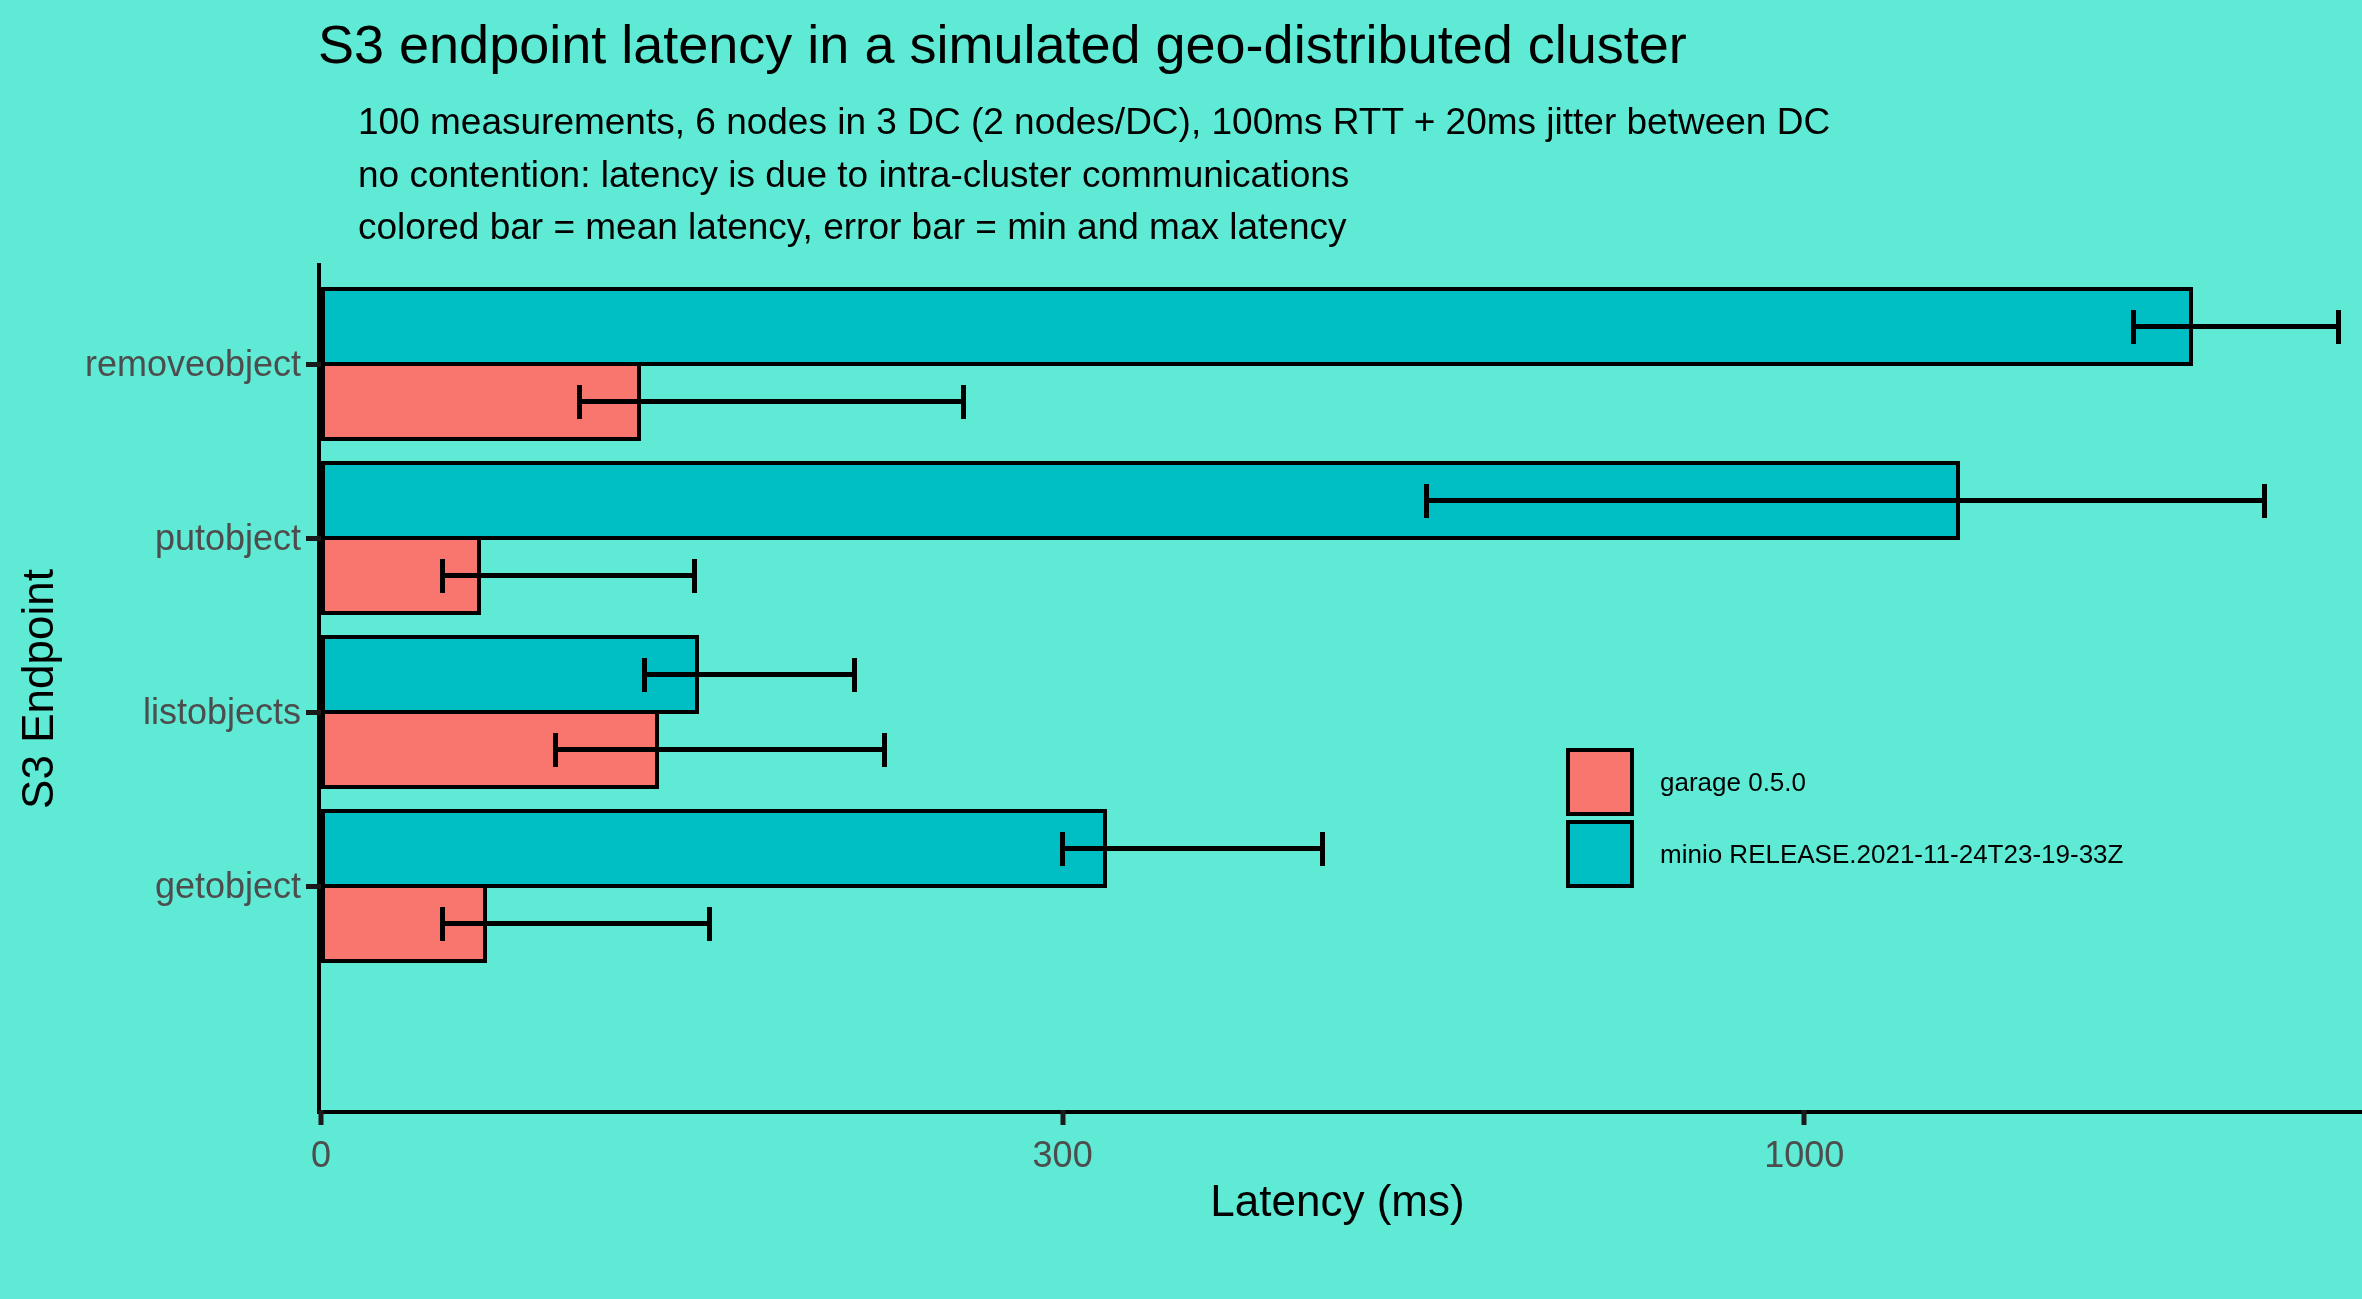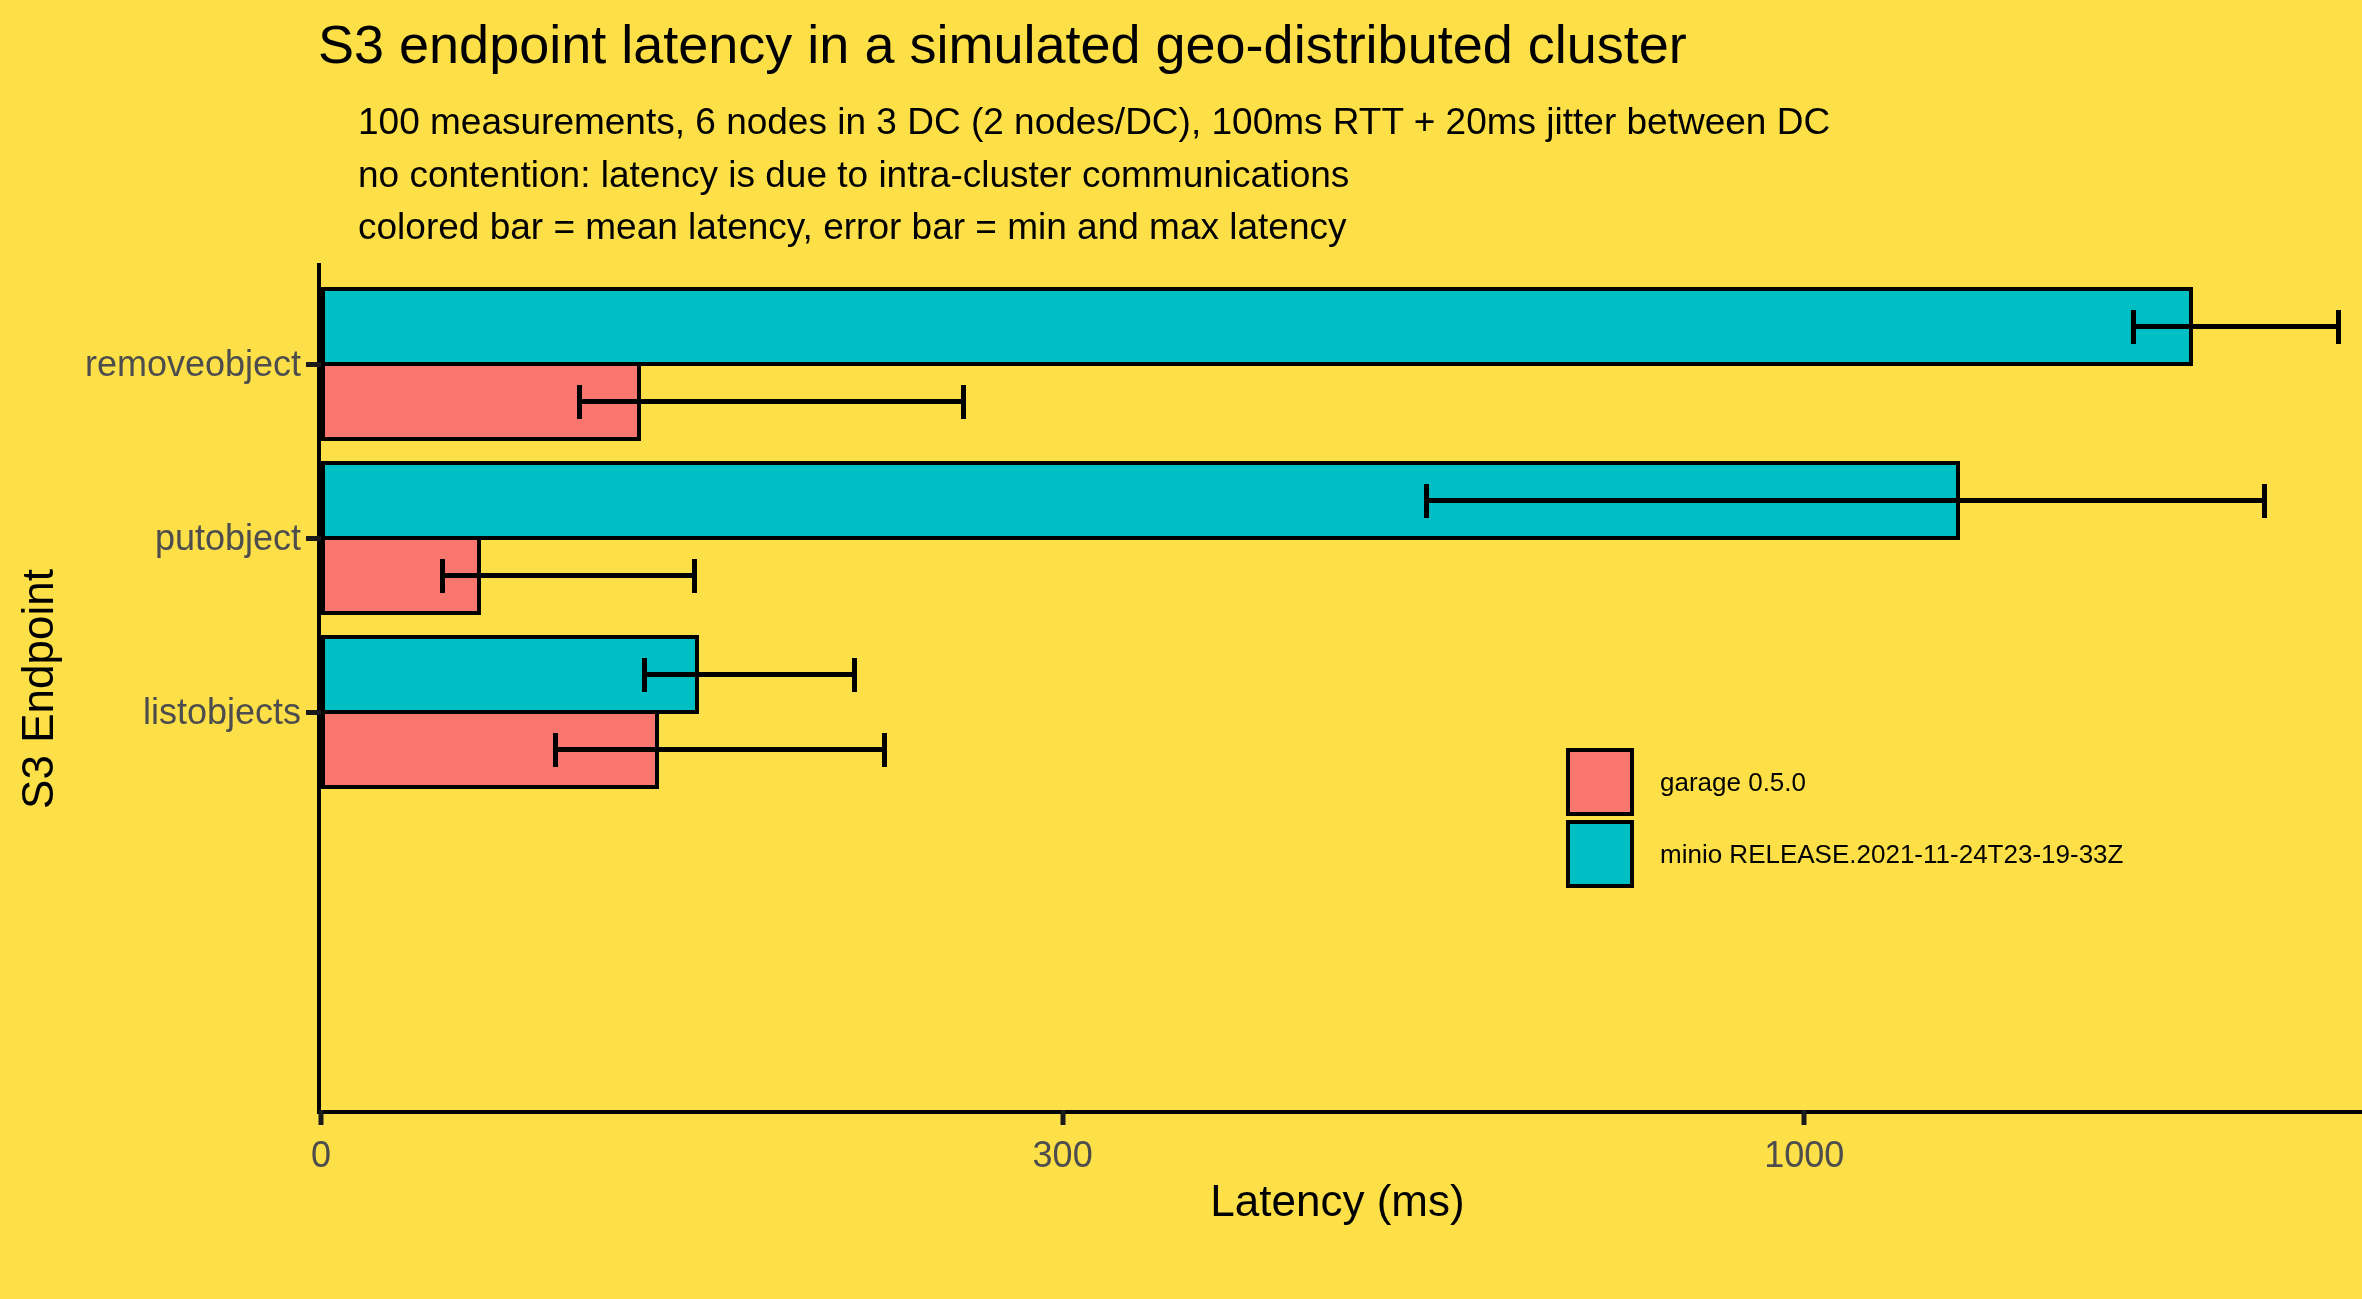--- a/index.html
+++ b/index.html
@@ -1,19 +1,19 @@
 <!DOCTYPE html>
 <html><head>
 <meta charset="utf-8">
 <style>
   html,body{margin:0;padding:0;background:#fff;}
   .figure{
     position:relative;
     width:2362px;height:1299px;
-    background:#fde047;
+    background:#5eead4;
     font-family:"Liberation Sans", sans-serif;
     color:#000;
     overflow:hidden;
   }
   .title{
     position:absolute;left:318px;top:12px;
     font-size:54px;line-height:1.2;color:#000;font-weight:400;
     white-space:nowrap;
   }
   .subtitle{
@@ -143,20 +143,36 @@
             <div class="whisker-cap" style="left: calc(15.843% - 2.5px);"></div>
             <div class="whisker-cap" style="left: calc(26.1628% - 2.5px);"></div>
           </div>
           <div class="bar-slot second">
             <div class="bar" style="width: 16.5698%; background: rgb(248, 118, 109);"></div>
             <div class="whisker-line" style="left: 11.4826%; width: 16.1337%;"></div>
             <div class="whisker-cap" style="left: calc(11.4826% - 2.5px);"></div>
             <div class="whisker-cap" style="left: calc(27.6163% - 2.5px);"></div>
           </div>
         </div>
+        <div class="bar-group">
+          <div class="y-tick-label">getobject</div>
+          <div class="y-tick-mark"></div>
+          <div class="bar-slot">
+            <div class="bar" style="width: 38.5174%; background: rgb(0, 191, 196);"></div>
+            <div class="whisker-line" style="left: 36.3372%; width: 12.718%;"></div>
+            <div class="whisker-cap" style="left: calc(36.3372% - 2.5px);"></div>
+            <div class="whisker-cap" style="left: calc(49.0552% - 2.5px);"></div>
+          </div>
+          <div class="bar-slot second">
+            <div class="bar" style="width: 8.13953%; background: rgb(248, 118, 109);"></div>
+            <div class="whisker-line" style="left: 5.9593%; width: 13.0814%;"></div>
+            <div class="whisker-cap" style="left: calc(5.9593% - 2.5px);"></div>
+            <div class="whisker-cap" style="left: calc(19.0407% - 2.5px);"></div>
+          </div>
+        </div>
       </div>
     <div id="x-ticks">
         <div class="x-tick-mark" style="left: 0%;"></div>
         <div class="x-tick-label" style="left: 0%;">0</div>
         <div class="x-tick-mark" style="left: 36.3372%;"></div>
         <div class="x-tick-label" style="left: 36.3372%;">300</div>
         <div class="x-tick-mark" style="left: 72.6744%;"></div>
         <div class="x-tick-label" style="left: 72.6744%;">1000</div>
       </div>
   </div>

